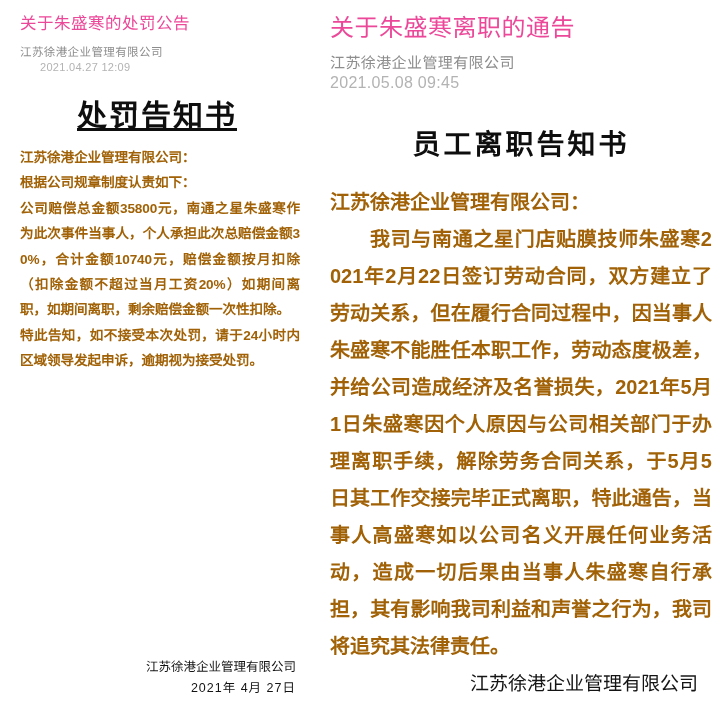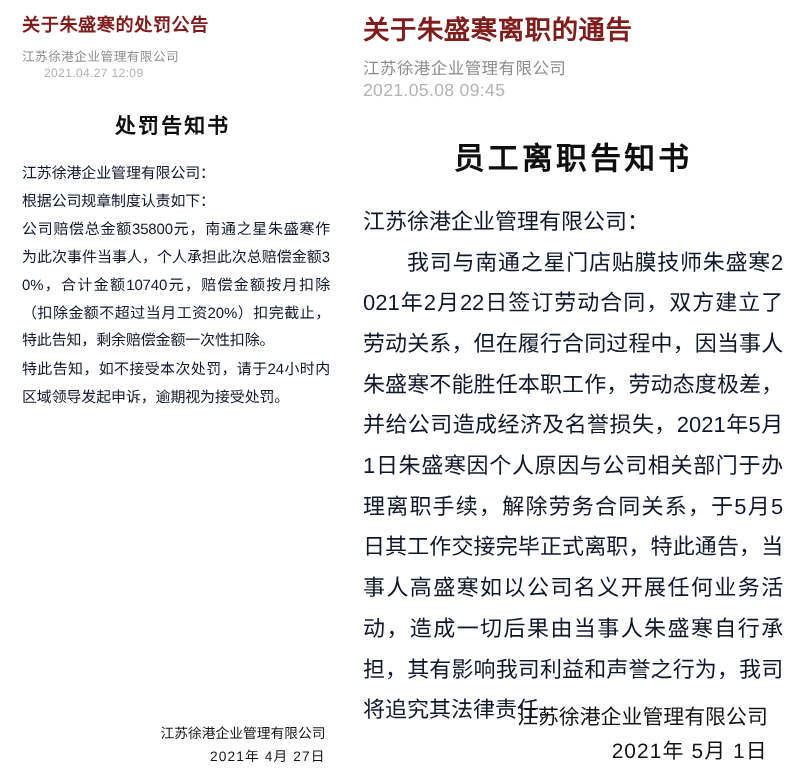--- a/index.html
+++ b/index.html
@@ -35,22 +35,22 @@
   .doc-left {
     width: 318px;
     padding: 12px 18px 0 20px;
   }
   .doc-right {
     width: 402px;
     padding: 14px 8px 0 12px;
   }
 
   .post-title {
-    font-weight: 700;
-    color: #7f1d1d;
+    font-weight: 400;
+    color: #ec4899;
     letter-spacing: .5px;
     margin: 0;
   }
   .doc-left .post-title { font-size: 16.5px; line-height: 22px; }
   .doc-right .post-title { font-size: 24px; line-height: 28px; }
 
   .meta {
     margin-top: 10px;
   }
   .meta-company {
@@ -66,37 +66,39 @@
   .doc-right .meta-company { font-size: 15px; line-height: 21px; }
   .doc-right .meta-time    { font-size: 16px; line-height: 19px; }
 
   .doc-heading {
     text-align: center;
     font-weight: 700;
     color: #0e0e0e;
     letter-spacing: 2px;
   }
   .doc-left .doc-heading {
-    font-size: 19px;
+    font-size: 30px;
     line-height: 30px;
     margin: 26px 0 0 0;
     padding-right: 6px;
+    text-decoration: underline;
   }
   .doc-right .doc-heading {
     font-size: 28px;
     line-height: 46px;
     margin: 30px 0 0 0;
     letter-spacing: 3px;
   }
 
   .body-text {
-    color: #0f172a;
+    color: #a16207;
     text-align: justify;
     text-justify: inter-ideograph;
     word-break: break-all;
+    font-weight: bold;
   }
   .doc-left .body-text {
     margin-top: 14px;
     font-size: 13.6px;
     line-height: 25.4px;
     letter-spacing: -0.1px;
   }
   .doc-right .body-text {
     margin-top: 16px;
     font-size: 20px;
@@ -138,21 +140,21 @@
     <div class="meta">
       <div class="meta-company">江苏徐港企业管理有限公司</div>
       <div class="meta-time">2021.04.27 12:09</div>
     </div>
 
     <div class="doc-heading">处罚告知书</div>
 
     <div class="body-text">
       <p>江苏徐港企业管理有限公司：</p>
       <p>根据公司规章制度认责如下：</p>
-      <p>公司赔偿总金额35800元，南通之星朱盛寒作为此次事件当事人，个人承担此次总赔偿金额30%，合计金额10740元，赔偿金额按月扣除（扣除金额不超过当月工资20%）扣完截止，特此告知，剩余赔偿金额一次性扣除。</p>
+      <p>公司赔偿总金额35800元，南通之星朱盛寒作为此次事件当事人，个人承担此次总赔偿金额30%，合计金额10740元，赔偿金额按月扣除（扣除金额不超过当月工资20%）如期间离职，如期间离职，剩余赔偿金额一次性扣除。</p>
       <p>特此告知，如不接受本次处罚，请于24小时内区域领导发起申诉，逾期视为接受处罚。</p>
     </div>
 
     <div class="sign">
       <div class="sign-company">江苏徐港企业管理有限公司</div>
       <div class="sign-date">2021年 4月 27日</div>
     </div>
   </div>
 
   <div class="doc doc-right">
@@ -166,17 +168,16 @@
 
     <div class="doc-heading">员工离职告知书</div>
 
     <div class="body-text">
       <p>江苏徐港企业管理有限公司：</p>
       <p class="indent">我司与南通之星门店贴膜技师朱盛寒2021年2月22日签订劳动合同，双方建立了劳动关系，但在履行合同过程中，因当事人朱盛寒不能胜任本职工作，劳动态度极差，并给公司造成经济及名誉损失，2021年5月1日朱盛寒因个人原因与公司相关部门于办理离职手续，解除劳务合同关系，于5月5日其工作交接完毕正式离职，特此通告，当事人高盛寒如以公司名义开展任何业务活动，造成一切后果由当事人朱盛寒自行承担，其有影响我司利益和声誉之行为，我司将追究其法律责任。</p>
     </div>
 
     <div class="sign">
       <div class="sign-company">江苏徐港企业管理有限公司</div>
-      <div class="sign-date">2021年 5月 1日</div>
     </div>
   </div>
 
 </div>
 
 </body></html>

